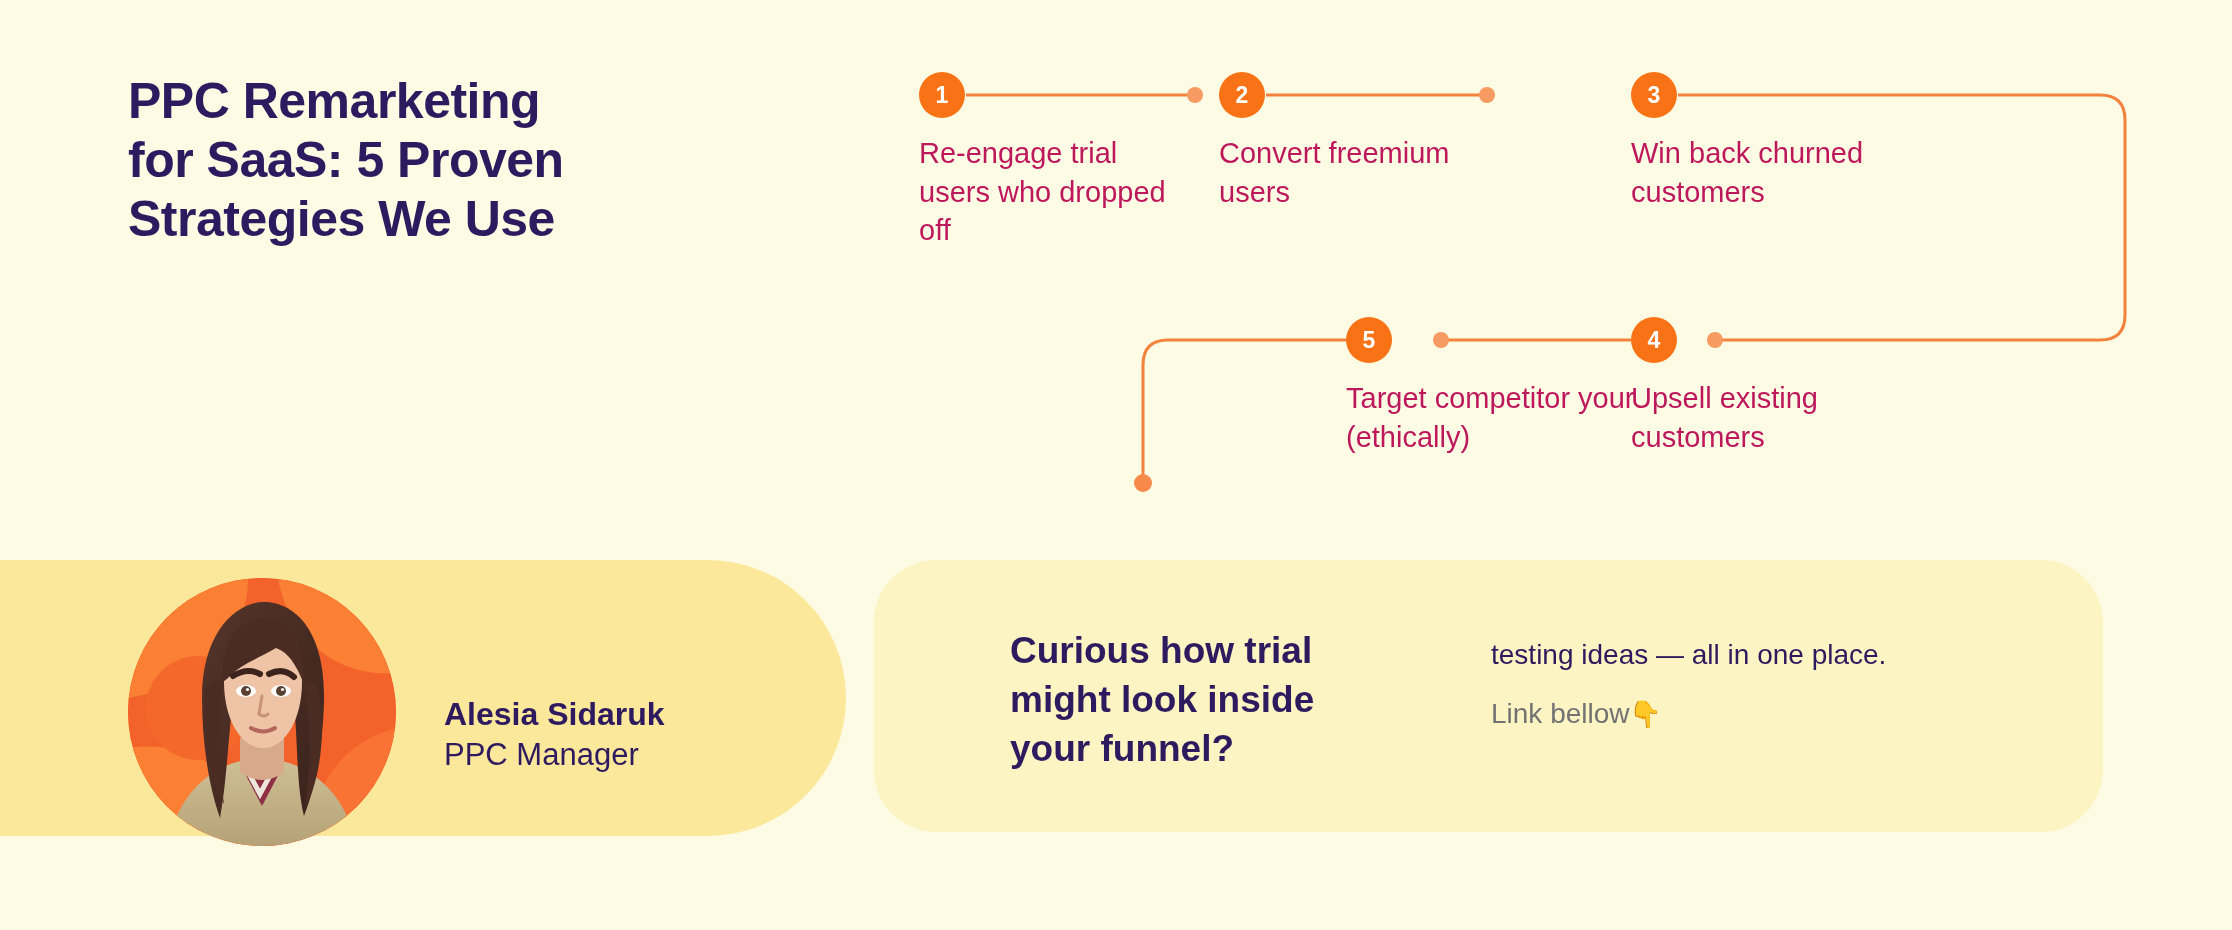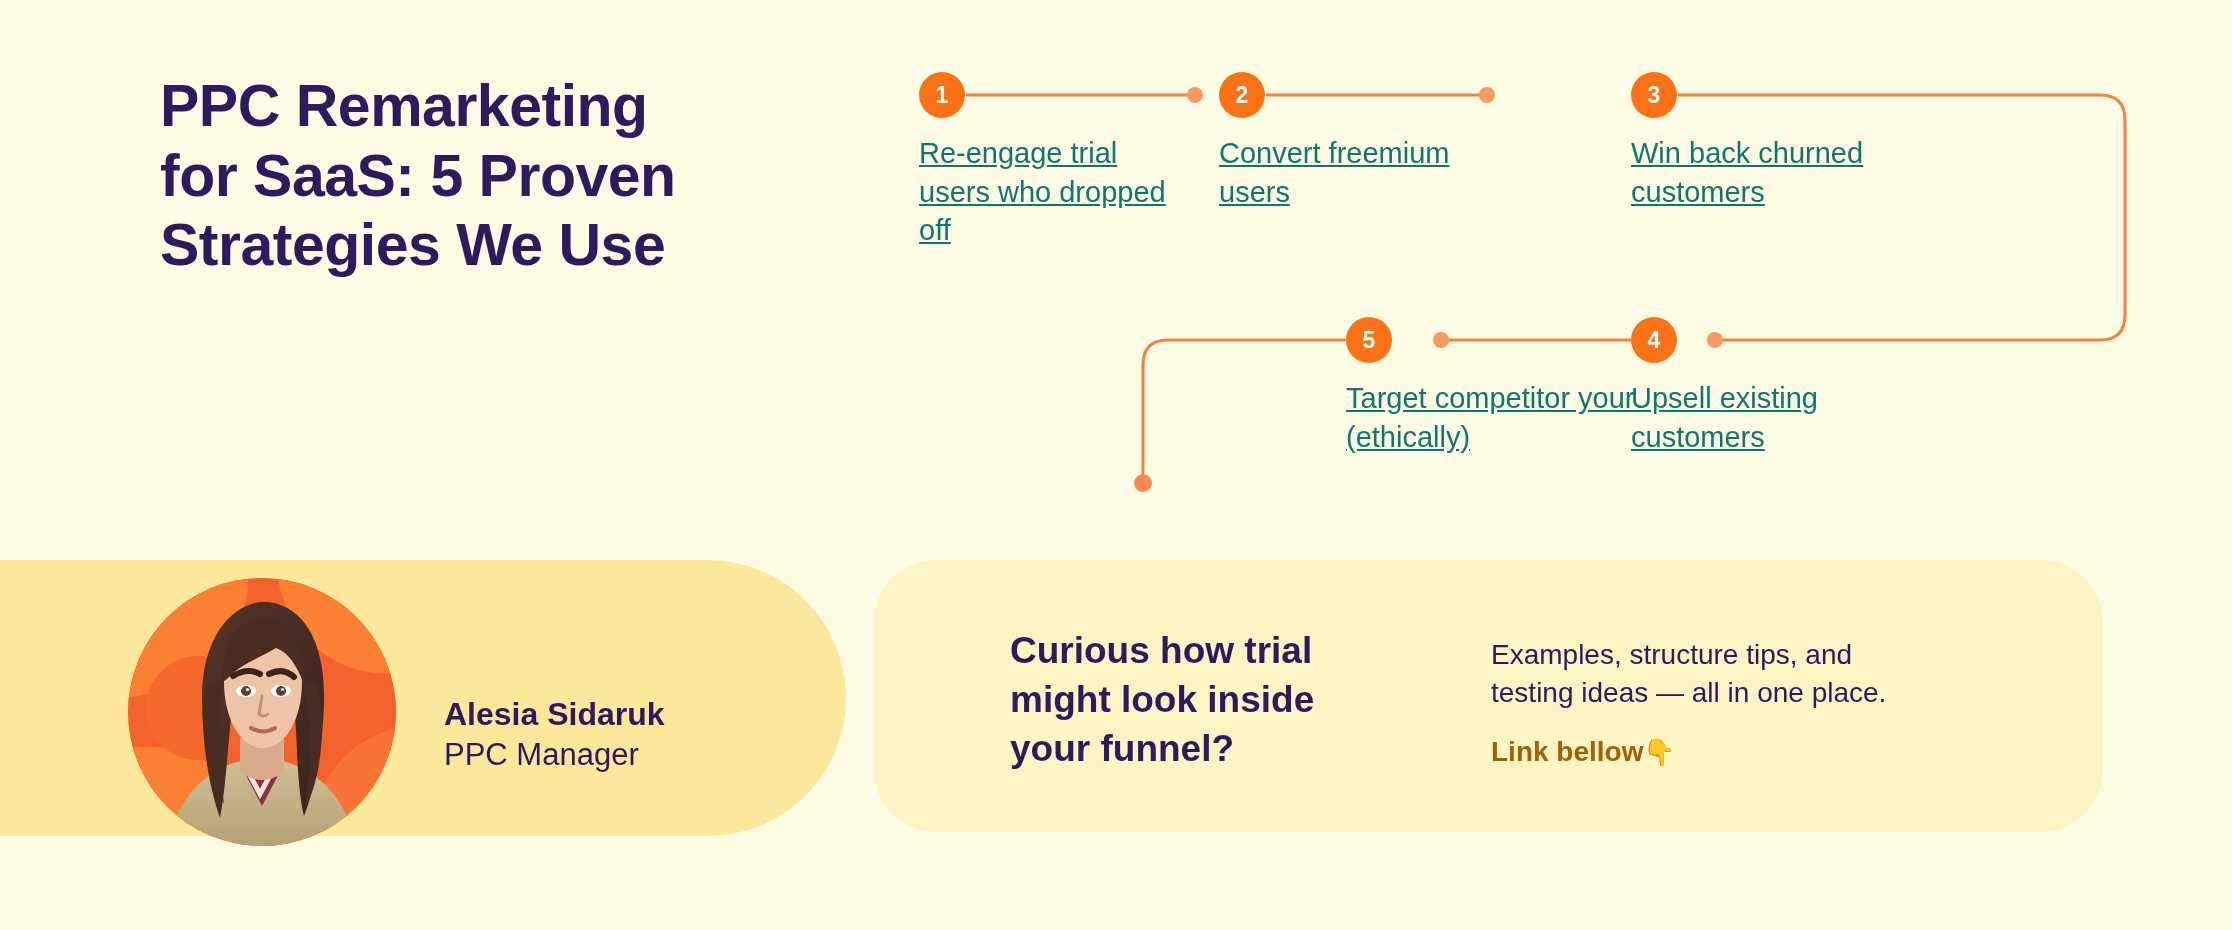--- a/index.html
+++ b/index.html
@@ -6,40 +6,40 @@
   body{
     width:2232px;height:930px;
     background:#FEFBE4;
     font-family:"Liberation Sans","DejaVu Sans",sans-serif;
     overflow:hidden;position:relative;
   }
 
   
   #headline{
     position:absolute;left:128px;top:72px;width:640px;
-    font-size:59px;line-height:1.18;font-weight:bold;
-    color:#2E1A5E;letter-spacing:-0.5px;margin-left:32px;
+    font-size:50px;line-height:1.18;font-weight:bold;
+    color:#2E1A5E;letter-spacing:-0.5px;
   }
   #headline .hl-line{display:block;white-space:nowrap;}
 
   
   #flow{position:absolute;left:900px;top:50px;width:1290px;height:520px;}
   #flow-svg{position:absolute;left:0;top:0;width:1290px;height:520px;}
 
   .step{position:absolute;}
   .step-badge{
     position:absolute;left:0;top:0;
     width:46px;height:46px;border-radius:50%;
     background:#F97316;
     display:flex;align-items:center;justify-content:center;
     color:#ffffff;font-size:23px;font-weight:bold;line-height:1;
   }
   .step-label{
     position:absolute;left:0;top:62px;width:250px;
-    font-size:29px;line-height:1.33;color:#0f766e;font-weight:normal;text-decoration:underline;
+    font-size:29px;line-height:1.33;color:#be185d;font-weight:normal;
   }
 
   
   #step-1{left:19px;top:22px;}
   #step-2{left:319px;top:22px;}
   #step-3{left:731px;top:22px;}
   #step-4{left:731px;top:267px;}
   #step-5{left:446px;top:267px;}
   #step-4 .step-label,#step-5 .step-label{width:300px;}
   #step-2 .step-label{width:280px;}
@@ -76,21 +76,21 @@
   #cta-heading .cta-line{display:block;white-space:nowrap;}
   #cta-body{
     position:absolute;left:1491px;top:636px;width:540px;
   }
   #cta-body-main{
     font-size:28px;line-height:1.36;color:#2E1A5E;font-weight:normal;
   }
   #cta-body-main .cta-b-line{display:block;white-space:nowrap;}
   #cta-body-link{
     margin-top:22px;
-    font-size:28px;line-height:1.3;color:#a16207;font-weight:bold;
+    font-size:28px;line-height:1.3;color:#737373;font-weight:normal;
     white-space:nowrap;
   }
   .point-down-emoji{font-size:26px;}
 </style>
 </head>
 <body>
 
 <div id="headline">
   <span class="hl-line">PPC Remarketing</span>
   <span class="hl-line">for SaaS: 5 Proven</span>
@@ -206,19 +206,18 @@
 <div id="cta-card"></div>
 
 <div id="cta-heading">
   <span class="cta-line">Curious how trial</span>
   <span class="cta-line">might look inside</span>
   <span class="cta-line">your funnel?</span>
 </div>
 
 <div id="cta-body">
   <div id="cta-body-main">
-    <span class="cta-b-line">Examples, structure tips, and</span>
     <span class="cta-b-line">testing ideas — all in one place.</span>
   </div>
   <div id="cta-body-link">
     <span>Link bellow</span><span class="point-down-emoji">👇</span>
   </div>
 </div>
 
 </body></html>

